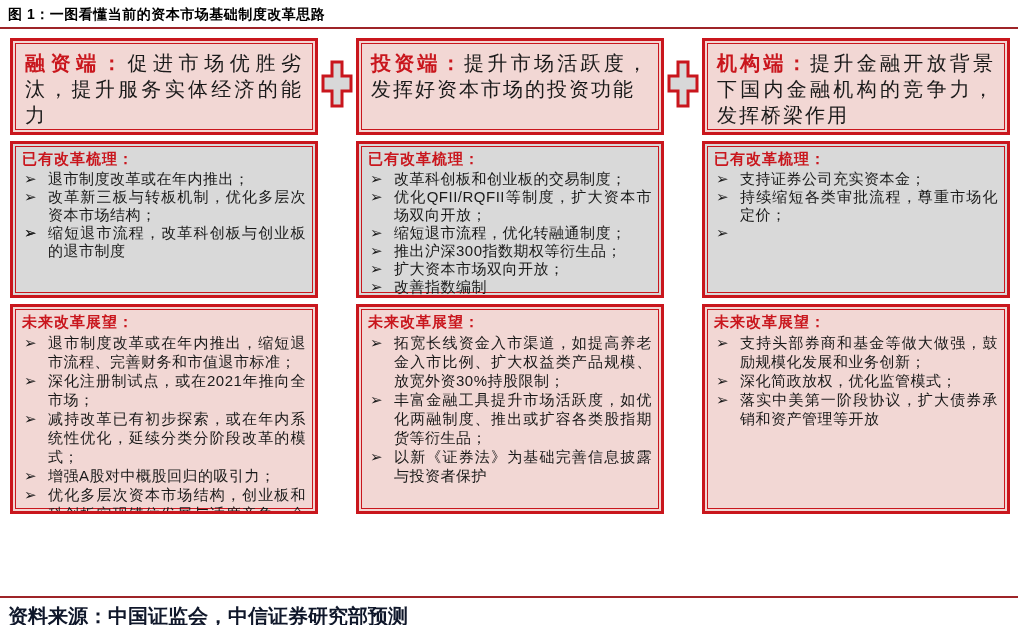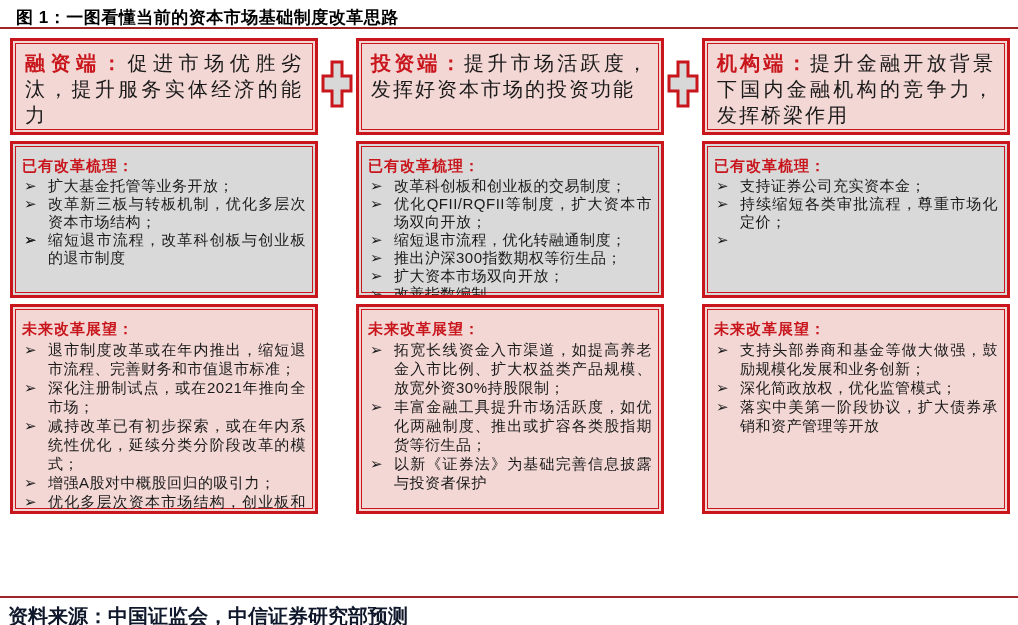--- a/index.html
+++ b/index.html
@@ -1,39 +1,39 @@
 <!DOCTYPE html>
 <html><head>
 <meta charset="utf-8">
 <style>
   html,body{margin:0;padding:0;background:#fff;}
   body{width:1018px;height:625px;position:relative;overflow:hidden;
        font-family:"Liberation Sans","DejaVu Sans",sans-serif;color:#111;}
   .page{position:absolute;inset:0;}
-  .fig-title{position:absolute;left:16px;top:6px;font-size:17px;font-weight:bold;
+  .fig-title{position:absolute;left:8px;top:6px;font-size:14px;font-weight:bold;
              letter-spacing:.5px;color:#000;}
   .rule{position:absolute;left:0;width:1018px;height:2px;background:#9e2428;}
   .rule-top{top:27px;}
   .rule-bottom{top:596px;}
   .source{position:absolute;left:8px;top:603px;font-size:20px;font-weight:bold;color:#0f172a;}
 
   .board{position:absolute;left:10px;top:38px;display:flex;}
   .col{width:308px;height:476px;display:flex;flex-direction:column;}
   .gapcell{width:38px;position:relative;}
   .plus{position:absolute;left:50%;top:22px;transform:translateX(-50%);}
 
   .box{border:3px solid #c9161d;box-sizing:border-box;}
   .pink{background:#f2d7d4;box-shadow:inset 0 0 0 2px #f2d7d4,inset 0 0 0 3px #c9161d;}
   .gray{background:#d9d9d9;box-shadow:inset 0 0 0 2px #d9d9d9,inset 0 0 0 3px #c9161d;}
 
   .header-box{height:97px;padding:9px 12px;font-size:20px;line-height:26px;
               letter-spacing:2px;text-align:justify;color:#1a1a1a;}
   .header-box .hl{color:#c9161d;font-weight:bold;}
 
-  .sec-box{margin-top:6px;padding:13px 9px 4px 9px;overflow:hidden;}
+  .sec-box{margin-top:6px;padding:6px 9px 4px 9px;overflow:hidden;}
   .existing{height:157px;}
   .future{flex:1;}
   .sec-title{color:#c9161d;font-weight:bold;font-size:15px;letter-spacing:1px;}
   ul.items{list-style:none;margin:1px 0 0 0;padding:0;font-size:15px;color:#1a1a1a;}
   .existing ul.items li{line-height:18px;}
   .future ul.items li{line-height:19px;}
   ul.items li{position:relative;padding-left:26px;letter-spacing:.5px;text-align:justify;}
   ul.items .mk{position:absolute;left:2px;top:0;letter-spacing:0;}
 </style>
 </head>
@@ -46,21 +46,21 @@
 
   <div class="board">
 
     <div class="col">
       <div class="box pink header-box">
         <span class="hl">融资端：</span><span>促进市场优胜劣汰，提升服务实体经济的能力</span>
       </div>
       <div class="box gray sec-box existing">
         <div class="sec-title">已有改革梳理：</div>
         <ul class="items">
-          <li><span class="mk">➢</span><span>扩大基金托管等业务开放；</span></li>
+          <li><span class="mk">➢</span><span>退市制度改革或在年内推出；</span></li>
           <li><span class="mk">➢</span><span>改革新三板与转板机制，优化多层次资本市场结构；</span></li>
           <li><span class="mk">➢</span></li>
           <li><span class="mk">➢</span><span>缩短退市流程，改革科创板与创业板的退市制度</span></li>
         </ul>
       </div>
       <div class="box pink sec-box future">
         <div class="sec-title">未来改革展望：</div>
         <ul class="items">
           <li><span class="mk">➢</span><span>退市制度改革或在年内推出，缩短退市流程、完善财务和市值退市标准；</span></li>
           <li><span class="mk">➢</span><span>深化注册制试点，或在2021年推向全市场；</span></li>

